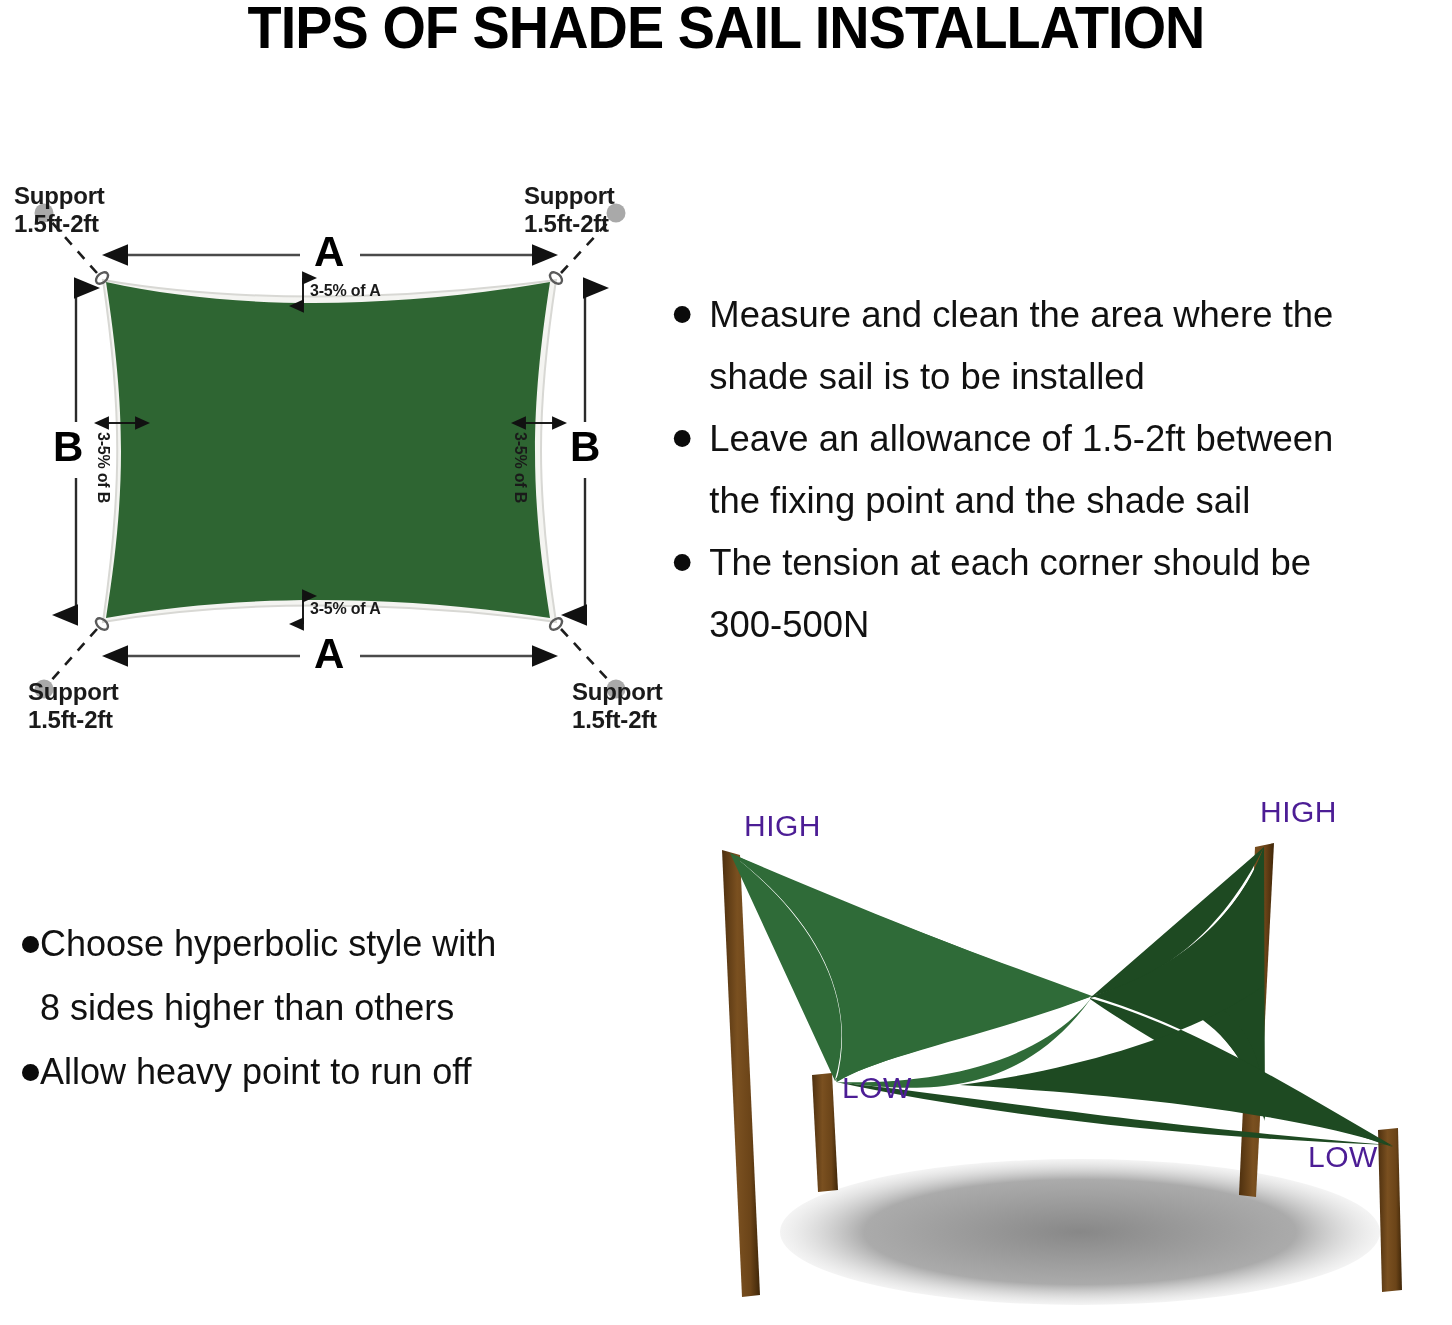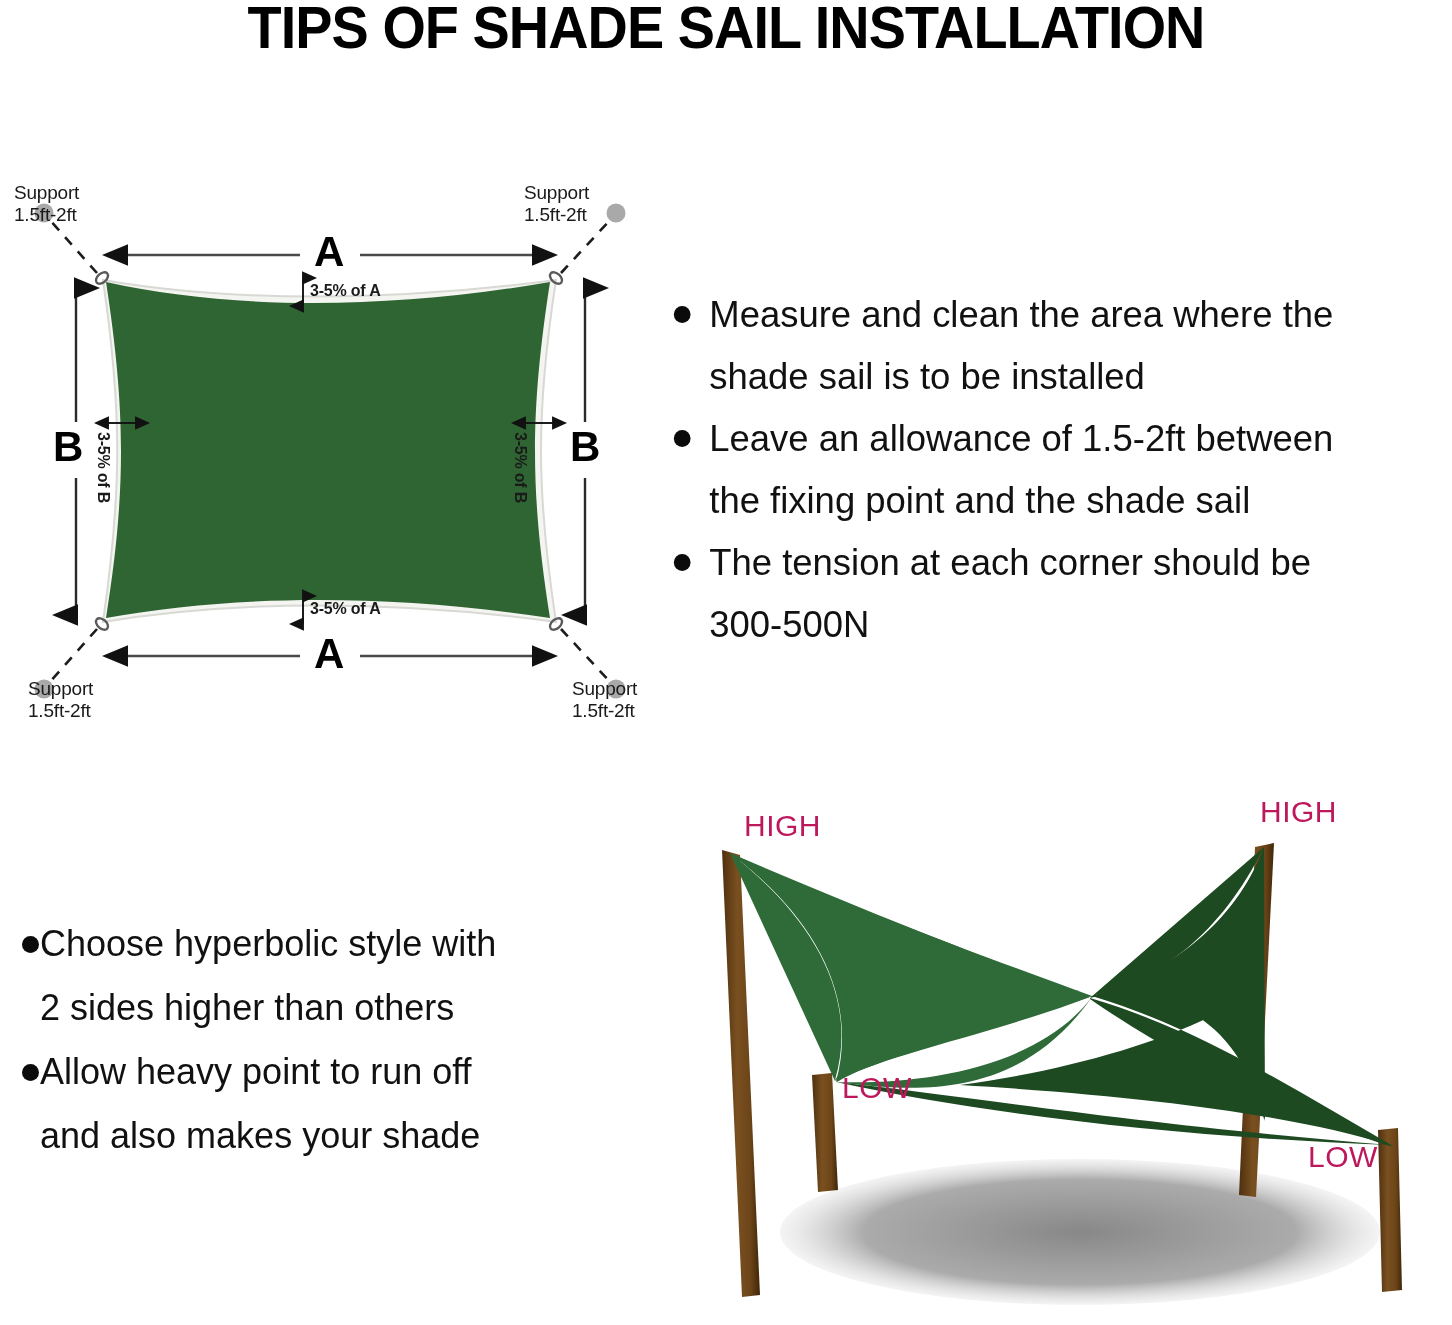--- a/index.html
+++ b/index.html
@@ -47,22 +47,22 @@
   }
   #diagram-rect svg { display: block; }
 
   .lbl {
     position: absolute;
     font-family: "Liberation Sans", sans-serif;
     color: #1a1a1a;
     white-space: nowrap;
   }
   .support-lbl {
-    font-size: 19px;
-    font-weight: normal;
+    font-size: 24px;
+    font-weight: bold;
     line-height: 1.15;
     letter-spacing: -0.2px;
   }
   .dim-letter {
     font-size: 42px;
     font-weight: bold;
     line-height: 1;
     color: #000;
   }
   .pct-lbl {
@@ -138,21 +138,21 @@
     top: 785px;
     width: 792px;
     height: 540px;
   }
   #diagram-hyper svg { display: block; }
 
   .hl-lbl {
     position: absolute;
     font-family: "Liberation Sans", sans-serif;
     font-size: 30px;
-    color: #be185d;
+    color: #4c1d95;
     letter-spacing: 0.5px;
     white-space: nowrap;
   }
 </style>
 </head>
 <body>
 
 <div id="page">
 
   <div id="title">TIPS OF SHADE SAIL INSTALLATION</div>
@@ -289,25 +289,24 @@
     </li>
     <li>
       <div>The tension at each corner should be</div>
       <div>300-500N</div>
     </li>
   </ul>
 
   <ul class="bullets" id="bullets-bottom">
     <li>
       <div>Choose hyperbolic style with</div>
-      <div>2 sides higher than others</div>
+      <div>8 sides higher than others</div>
     </li>
     <li>
       <div>Allow heavy point to run off</div>
-      <div>and also makes your shade</div>
     </li>
   </ul>
 
   <div id="diagram-hyper">
     <svg width="792" height="540" viewBox="0 0 792 540">
       <defs>
         <radialGradient id="shadowGrad" cx="50%" cy="50%" r="58%">
           <stop offset="0%" stop-color="#7d7d7d" stop-opacity="0.92"></stop>
           <stop offset="62%" stop-color="#8a8a8a" stop-opacity="0.72"></stop>
           <stop offset="100%" stop-color="#ffffff" stop-opacity="0"></stop>

